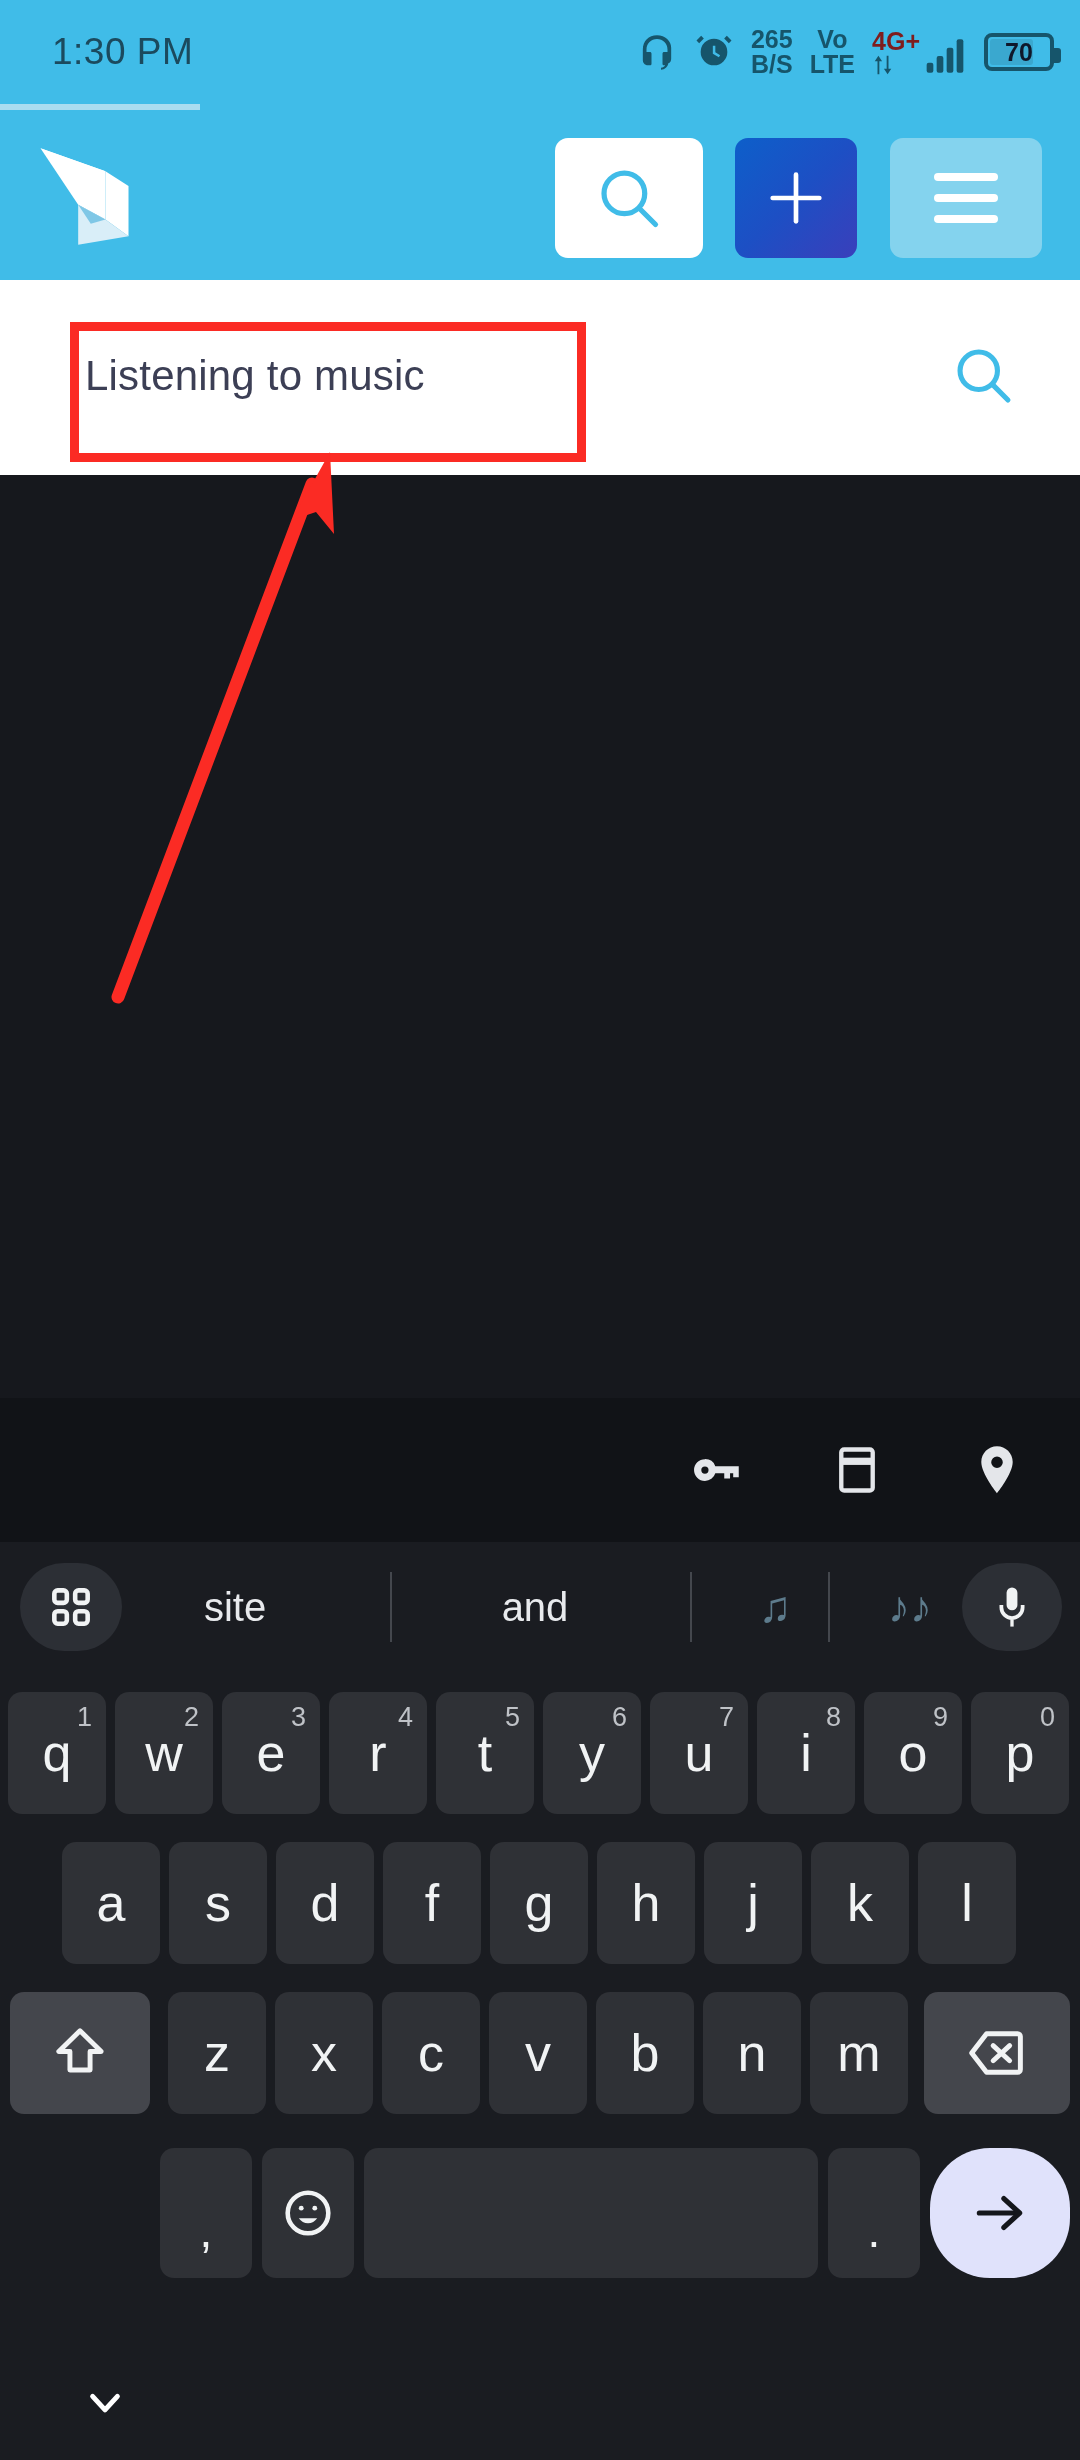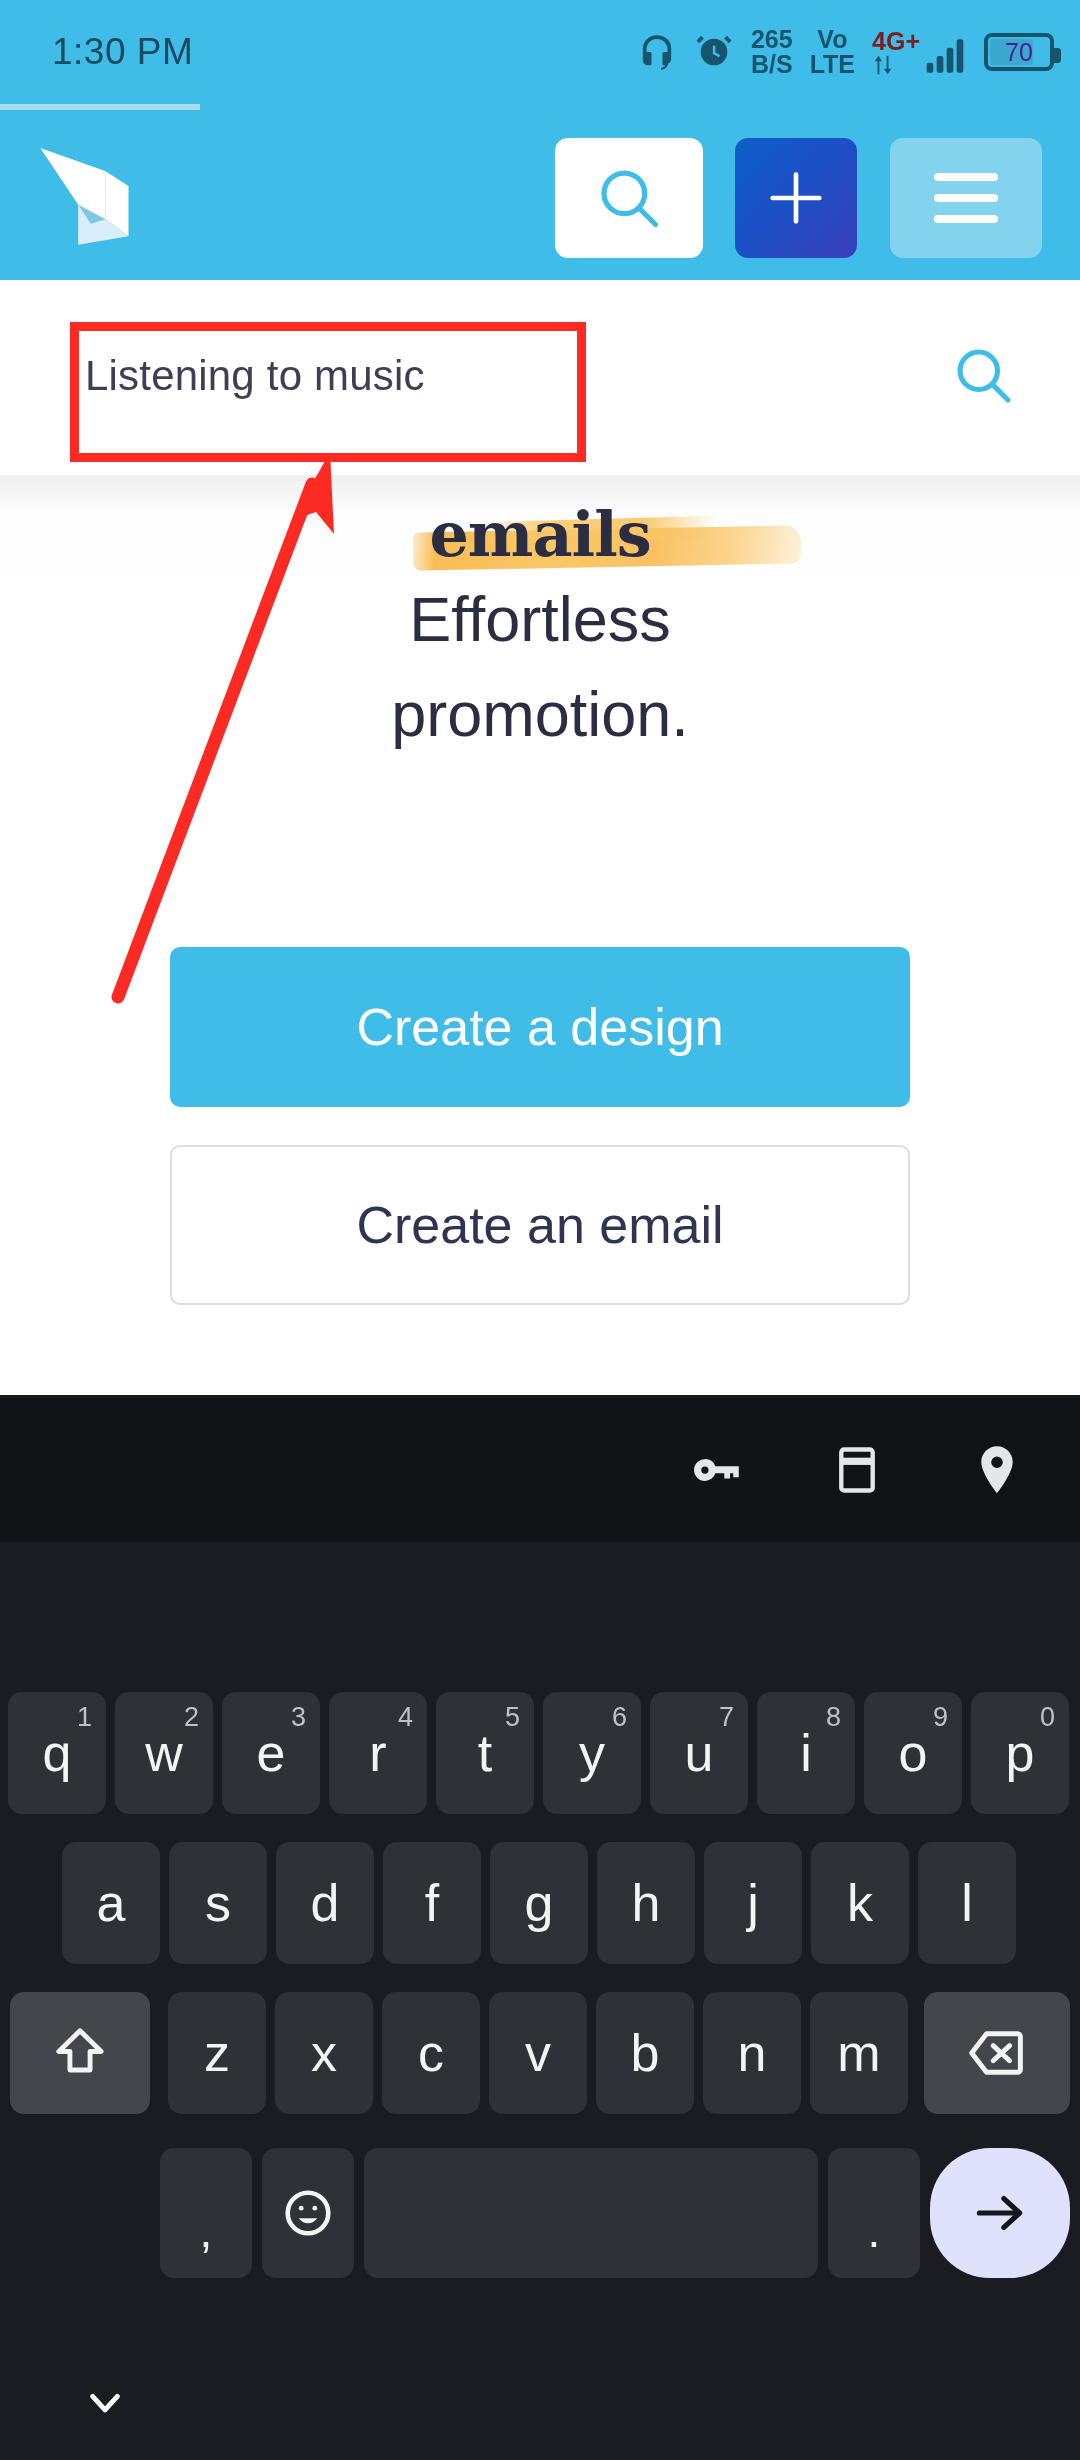--- a/index.html
+++ b/index.html
@@ -25,21 +25,21 @@
   .si-stack { display:flex; flex-direction:column; align-items:center; line-height:1.0; color:#16556b; font-weight:bold;}
   .si-stack .l1 { font-size:25px; }
   .si-stack .l2 { font-size:25px; }
   .battery {
     position:relative; width:70px; height:38px; border:4px solid #16556b; border-radius:8px;
     display:flex; align-items:center; justify-content:center;
   }
   .battery::after{ content:""; position:absolute; right:-11px; top:11px; width:7px;height:15px;
     background:#16556b; border-radius:0 3px 3px 0;}
   .battery-fill { position:absolute; left:2px; top:2px; bottom:2px; width:70%; background:#3aa8cf; border-radius:3px;}
-  .battery-txt { position:relative; font-size:25px; font-weight:normal; color:#4c1d95; }
+  .battery-txt { position:relative; font-size:25px; font-weight:bold; color:#0f172a; }
 
   
   .loadbar { position:absolute; top:104px; left:0; width:1080px; height:6px; background:#40bce8; }
   .loadbar > div { height:6px; width:200px; background:#a9dcf0; }
 
   
   .appbar {
     position:absolute; top:110px; left:0; width:1080px; height:170px;
     background:#40bce8;
   }
@@ -222,38 +222,20 @@
       <span class="search-input-text">Listening to music</span>
     </div>
     <div class="search-go">
       <svg width="68" height="68" viewBox="0 0 24 24" fill="none" stroke="#40bce8" stroke-width="1.8">
         <circle cx="10.5" cy="10.5" r="6.6"></circle>
           <line x1="15.4" y1="15.4" x2="20.8" y2="20.8" stroke-linecap="round"></line>
       </svg>
     </div>
   </div>
 
-  <div class="content">
-
-    <div class="hero-word-wrap">
-      <span class="hero-word">
-        <span class="hero-brush"></span>
-        <span class="hero-brush2"></span>
-        <span class="hero-word-text">emails</span>
-      </span>
-    </div>
-
-    <div class="hero-title">
-      <span class="l">Effortless</span>
-      <span class="l">promotion.</span>
-    </div>
-
-    <button class="btn-primary">Create a design</button>
-    <button class="btn-secondary">Create an email</button>
-  </div>
 
   <div class="annot">
     <div class="annot-box"></div>
     <svg style="position:absolute;left:0;top:0;width:1080px;height:1100px;">
       <path d="M118 997 L312 484" stroke="#fb2b24" stroke-width="13" stroke-linecap="round" fill="none"></path>
       <path d="M330 452 L292 520 L316 512 L334 534 Z" fill="#fb2b24"></path>
     </svg>
   </div>
 
   <div class="kb">
@@ -270,20 +252,44 @@
           <line x1="5.5" y1="8.4" x2="18.5" y2="8.4" stroke-width="3"></line>
         </svg>
       </div>
       <div class="af-icon">
         <svg width="58" height="58" viewBox="0 0 24 24" fill="#e4e6ea">
           <path d="M12 2.2c-3.6 0-6.5 2.9-6.5 6.5 0 4.9 6.5 12.9 6.5 12.9s6.5-8 6.5-12.9c0-3.6-2.9-6.5-6.5-6.5zm0 4.2a2.4 2.4 0 110 4.8 2.4 2.4 0 010-4.8z"></path>
         </svg>
       </div>
     </div>
 
+    <div class="kb-suggest">
+      <div class="sg-grid">
+        <svg width="50" height="50" viewBox="0 0 24 24" fill="none" stroke="#f1f3f4" stroke-width="2.2">
+          <rect x="4" y="4" width="6" height="6" rx="1.6"></rect>
+          <rect x="14" y="4" width="6" height="6" rx="1.6"></rect>
+          <rect x="4" y="14" width="6" height="6" rx="1.6"></rect>
+          <rect x="14" y="14" width="6" height="6" rx="1.6"></rect>
+        </svg>
+      </div>
+      <div class="sg-word" style="left:140px;width:190px;">site</div>
+      <div class="sg-sep" style="left:390px;"></div>
+      <div class="sg-word" style="left:420px;width:230px;">and</div>
+      <div class="sg-sep" style="left:690px;"></div>
+      <div class="sg-emoji" style="left:710px;width:130px;">♫</div>
+      <div class="sg-sep" style="left:828px;"></div>
+      <div class="sg-emoji" style="left:840px;width:140px;">♪♪</div>
+      <div class="sg-mic">
+        <svg width="50" height="50" viewBox="0 0 24 24" fill="#f1f3f4">
+          <rect x="9.4" y="2.6" width="5.2" height="11" rx="2.6"></rect>
+          <path d="M6 11v1.2a6 6 0 0012 0V11h-1.8v1.2a4.2 4.2 0 01-8.4 0V11z"></path>
+          <rect x="11.2" y="18" width="1.6" height="3.4"></rect>
+        </svg>
+      </div>
+    </div>
 
     <div class="kb-row" style="top:290px;">
       <div class="key" style="left:8px;width:98px;">
           <span>q</span>
           <sup>1</sup>
         </div>
       <div class="key" style="left:115px;width:98px;">
           <span>w</span>
           <sup>2</sup>
         </div>

